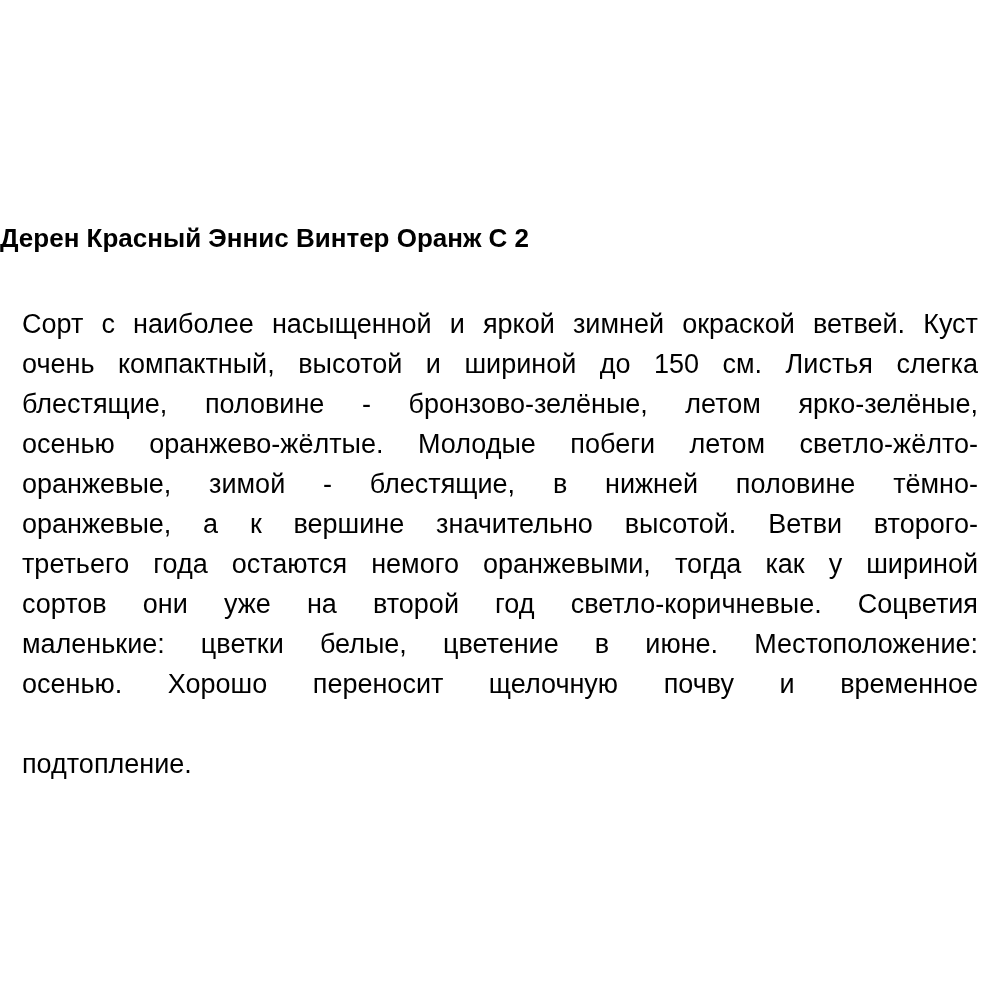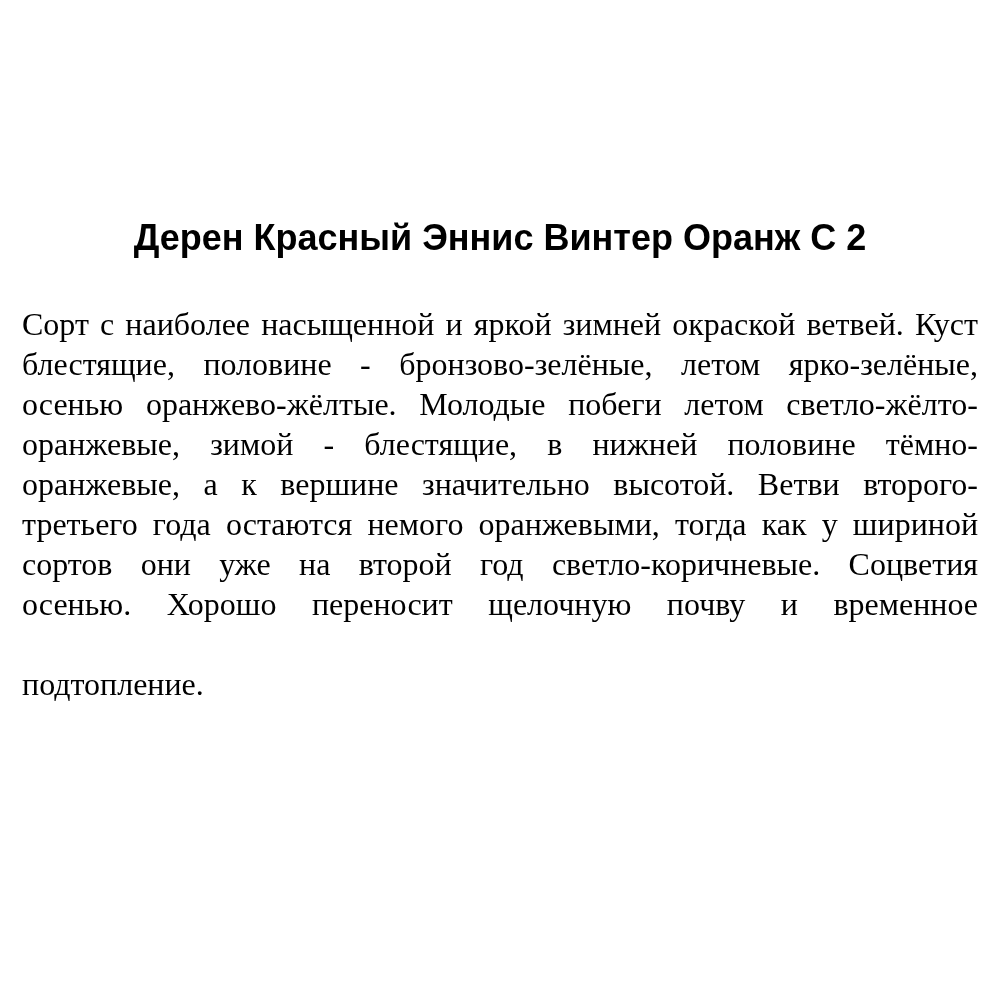--- a/index.html
+++ b/index.html
@@ -11,55 +11,55 @@
     position: relative;
     width: 1000px;
     height: 1000px;
     background: #ffffff;
     color: #000000;
     font-family: "Liberation Sans", "DejaVu Sans", sans-serif;
     overflow: hidden;
   }
   .doc-title {
     margin-top: 218px;
-    font-size: 36px;
+    font-size: 26px;
     font-weight: bold;
     line-height: 40px;
-    text-align: center;
     letter-spacing: 0px;
   }
   .paragraph {
     margin-top: 46px;
     padding: 0 22px;
-    font-size: 32px;
+    font-size: 27px;
     line-height: 40px;
-    font-family: Liberation Serif, serif;
   }
   .para-line {
     text-align: justify;
     text-align-last: justify;
     white-space: normal;
   }
   .para-line.last-line {
     text-align-last: left;
     margin-top: 40px;
   }
 </style>
 </head>
 <body>
 
 <div class="page">
 
   <div class="doc-title">Дерен Красный Эннис Винтер Оранж С 2</div>
 
   <div class="paragraph">
     <div class="para-line">Сорт с наиболее насыщенной и яркой зимней окраской ветвей. Куст</div>
+    <div class="para-line">очень компактный, высотой и шириной до 150 см. Листья слегка</div>
     <div class="para-line">блестящие, половине - бронзово-зелёные, летом ярко-зелёные,</div>
     <div class="para-line">осенью оранжево-жёлтые. Молодые побеги летом светло-жёлто-</div>
     <div class="para-line">оранжевые, зимой - блестящие, в нижней половине тёмно-</div>
     <div class="para-line">оранжевые, а к вершине значительно высотой. Ветви второго-</div>
     <div class="para-line">третьего года остаются немого оранжевыми, тогда как у шириной</div>
     <div class="para-line">сортов они уже на второй год светло-коричневые. Соцветия</div>
+    <div class="para-line">маленькие: цветки белые, цветение в июне. Местоположение:</div>
     <div class="para-line">осенью. Хорошо переносит щелочную почву и временное</div>
     <div class="para-line last-line">подтопление.</div>
   </div>
 
 </div>
 
 </body></html>

